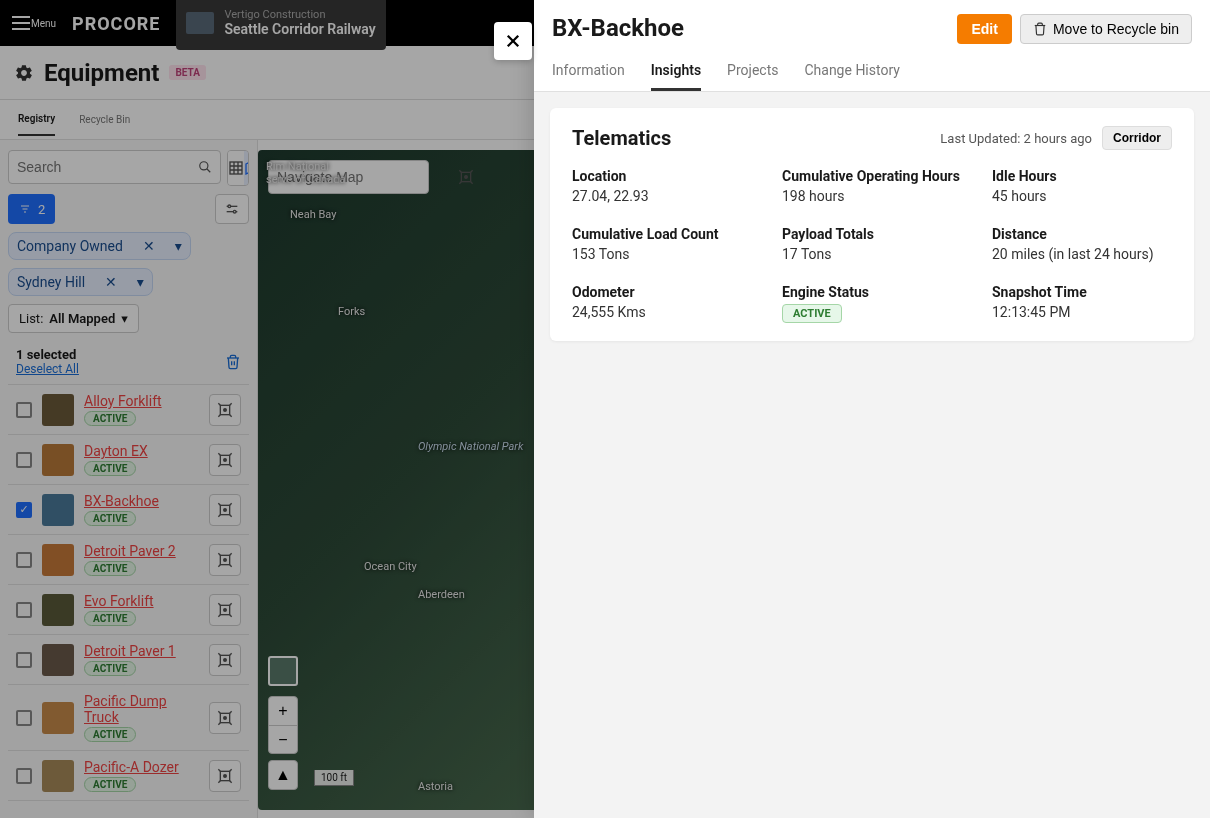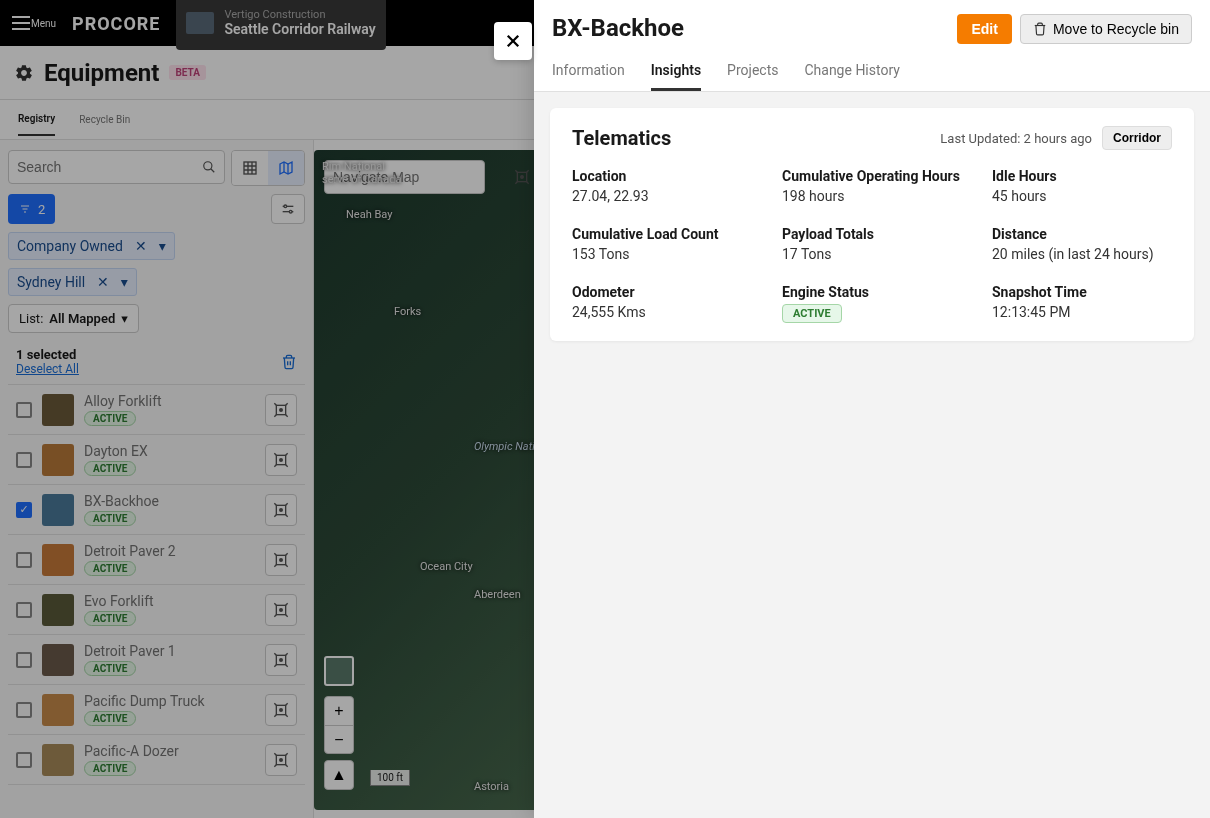--- a/index.html
+++ b/index.html
@@ -26,58 +26,58 @@
 .page-title { font-size: 24px; font-weight: 700; }
 .beta-badge { background: #ffe3ef; color: #c0437a; font-size: 10px; font-weight: 700; padding: 2px 6px; border-radius: 3px; }
 
 
 .page-tabs { height: 40px; background: #fff; display: flex; align-items: center; padding: 0 18px; gap: 24px; border-bottom: 1px solid #e0e0e0; }
 .page-tab { color: #777; font-size: 10px; padding: 10px 0; cursor: pointer; }
 .page-tab.active { color: #1a1a1a; font-weight: 600; border-bottom: 2px solid #333; }
 
 
 .main { display: flex; height: calc(818px - 46px - 54px - 40px); }
-.left-col { width: 314px; background: #f9f9f9; border-right: 1px solid #e0e0e0; display: flex; flex-direction: column; padding: 10px 8px 0 8px; overflow: hidden; }
+.left-col { width: 258px; background: #f9f9f9; border-right: 1px solid #e0e0e0; display: flex; flex-direction: column; padding: 10px 8px 0 8px; overflow: hidden; }
 .map-col { flex: 1; background: linear-gradient(135deg, #1e3a2e 0%, #2d4a38 30%, #4a6b4f 60%, #3a5a42 100%); position: relative; margin: 10px 8px 8px 0; border-radius: 4px; overflow: hidden; }
 
 
 .search-row { display: flex; gap: 6px; margin-bottom: 8px; }
 .search-box { flex: 1; display: flex; align-items: center; border: 1px solid #ccc; border-radius: 4px; background: #fff; padding: 0 8px; height: 34px; }
 .search-box input { border: none; outline: none; flex: 1; font-size: 14px; background: transparent; }
 .view-toggle { display: flex; border: 1px solid #ccc; border-radius: 4px; overflow: hidden; }
 .view-btn { width: 36px; height: 34px; display: flex; align-items: center; justify-content: center; background: #fff; cursor: pointer; }
 .view-btn.active { background: #e8f0ff; }
 
 .filter-row { display: flex; justify-content: space-between; margin-bottom: 8px; }
 .filter-count { background: #1f6fff; color: #fff; padding: 5px 10px; border-radius: 4px; display: flex; align-items: center; gap: 6px; font-size: 13px; cursor: pointer; }
 .settings-btn { width: 34px; height: 30px; border: 1px solid #ccc; border-radius: 4px; background: #fff; display: flex; align-items: center; justify-content: center; cursor: pointer; }
 
 .chips { display: flex; gap: 8px; margin-bottom: 8px; flex-wrap: wrap; }
-.chip { background: #e8f0ff; border: 1px solid #c5d8f5; border-radius: 3px; padding: 5px 8px; display: flex; align-items: center; gap: 12px; font-size: 14px; color: #1a4d8f; cursor: pointer; }
+.chip { background: #e8f0ff; border: 1px solid #c5d8f5; border-radius: 8px; padding: 5px 8px; display: flex; align-items: center; gap: 20px; font-size: 14px; color: #1a4d8f; cursor: pointer; }
 .chip .x { color: #1a4d8f; }
 .chip .caret { color: #1a4d8f; }
 
 .list-mode { border: 1px solid #ccc; border-radius: 4px; background: #fff; padding: 6px 10px; font-size: 13px; display: inline-flex; align-items: center; gap: 6px; margin-bottom: 10px; cursor: pointer; }
 .list-mode .bold { font-weight: 600; }
 
 .selection-row { display: flex; justify-content: space-between; align-items: center; padding: 4px 8px 8px 8px; }
 .selection-info { font-size: 13px; }
 .selection-info .count { font-weight: 700; }
 .selection-info .deselect { color: #1a6ed8; text-decoration: underline; font-size: 12px; cursor: pointer; }
 .trash-icon { color: #1a6ed8; cursor: pointer; }
 
 
 .equip-list { flex: 1; overflow-y: auto; }
 .equip-item { display: flex; align-items: center; gap: 10px; padding: 8px; border-top: 1px solid #e0e0e0; }
 .equip-item:last-child { border-bottom: 1px solid #e0e0e0; }
 .checkbox { width: 16px; height: 16px; border: 2px solid #888; border-radius: 2px; cursor: pointer; display: flex; align-items: center; justify-content: center; flex-shrink: 0; }
 .checkbox.checked { background: #1f6fff; border-color: #1f6fff; color: #fff; font-size: 11px; }
 .equip-thumb { width: 32px; height: 32px; border-radius: 3px; flex-shrink: 0; }
 .equip-info { flex: 1; }
-.equip-name { color: #737373; font-size: 14px; cursor: pointer; }
+.equip-name { color: #ef4444; text-decoration: underline; font-size: 14px; cursor: pointer; }
 .status-badge { display: inline-block; background: #e6f7e9; color: #2e7d32; border: 1px solid #a5d6a7; border-radius: 10px; padding: 1px 8px; font-size: 10px; font-weight: 700; margin-top: 2px; }
 .locate-btn { width: 32px; height: 32px; border: 1px solid #ccc; border-radius: 4px; background: #fff; display: flex; align-items: center; justify-content: center; cursor: pointer; flex-shrink: 0; }
 
 
 .map-search { position: absolute; top: 10px; left: 10px; display: flex; align-items: center; background: #fff; border: 1px solid #ccc; border-radius: 4px; height: 34px; padding: 0 8px; width: 161px; }
 .map-search input { border: none; outline: none; flex: 1; font-size: 14px; background: transparent; }
 .map-ctrl { position: absolute; left: 10px; background: #fff; border: 1px solid #ccc; border-radius: 4px; width: 30px; display: flex; flex-direction: column; }
 .map-ctrl.zoom { bottom: 56px; }
 .map-ctrl.compass { bottom: 20px; }
 .map-ctrl button { height: 28px; border: none; background: transparent; cursor: pointer; font-size: 16px; }

